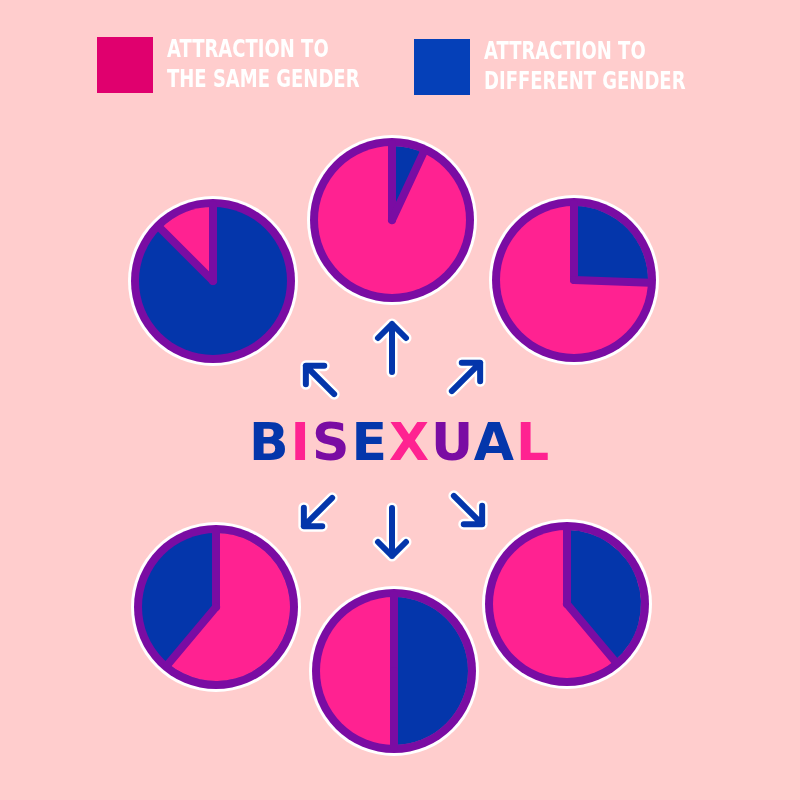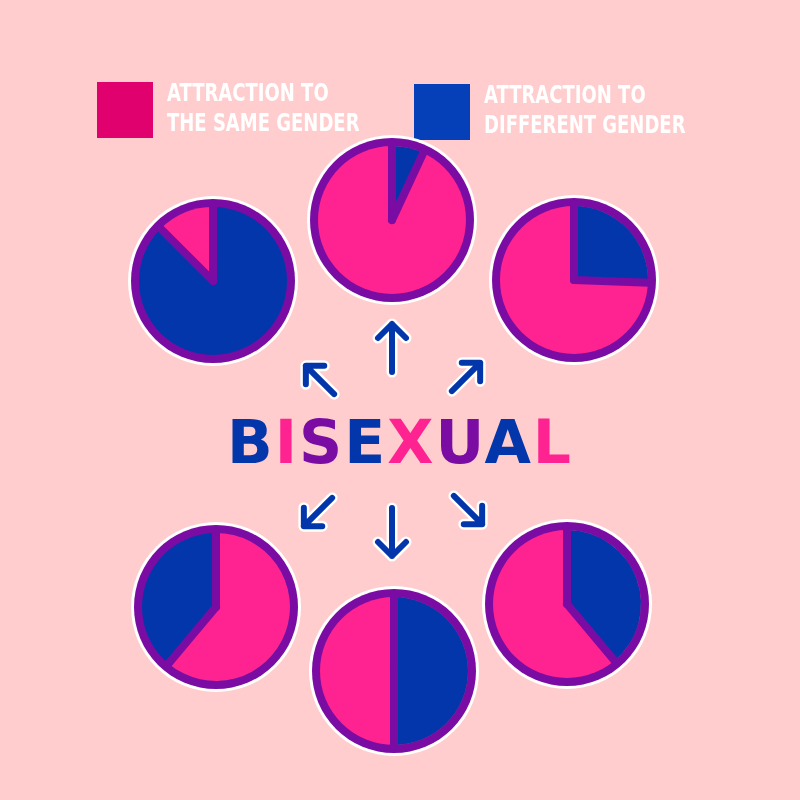--- a/index.html
+++ b/index.html
@@ -2,21 +2,21 @@
 <html><head>
   <meta charset="utf-8">
   <style>
     html, body { margin: 0; padding: 0; }
     body {
       width: 800px; height: 800px; overflow: hidden;
       background: #ffcdcd;
       position: relative;
       font-family: "DejaVu Sans", sans-serif;
     }
-    .legend-item { position: absolute; display: flex; align-items: flex-end; margin-top: 44px; }
+    .legend-item { position: absolute; display: flex; align-items: flex-start; }
     .legend-swatch { width: 56px; height: 56px; }
     .legend-label {
       color: #ffffff;
       font-family: "DejaVu Sans", sans-serif;
       font-weight: bold;
       font-size: 25px;
       line-height: 30px;
       letter-spacing: 0px;
       transform: scaleX(0.72);
       transform-origin: left top;
@@ -24,21 +24,21 @@
       margin-left: 14px;
       margin-top: -3px;
     }
     .legend-label span { display: block; }
     #diagram { position: absolute; left: 0; top: 0; }
     .title {
       position: absolute; left: 0; top: 402px; width: 800px;
       text-align: center;
       font-family: "DejaVu Sans", sans-serif;
       font-weight: bold;
-      font-size: 60px;
+      font-size: 52px;
       letter-spacing: 2px;
       line-height: 80px;
     }
   </style>
 </head>
 <body>
 
 <div class="legend-item" style="left:97px; top:37px;">
   <div class="legend-swatch" style="background:#e0006e;"></div>
   <div class="legend-label">

